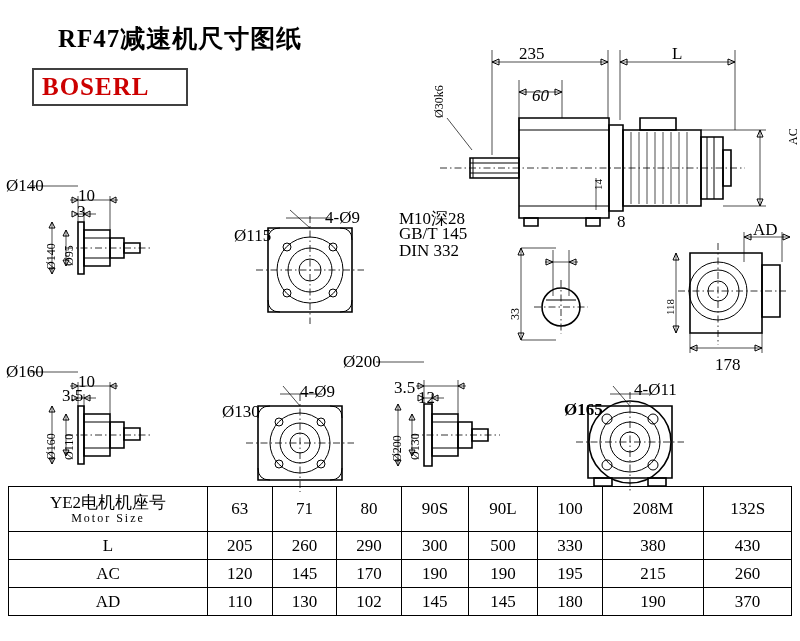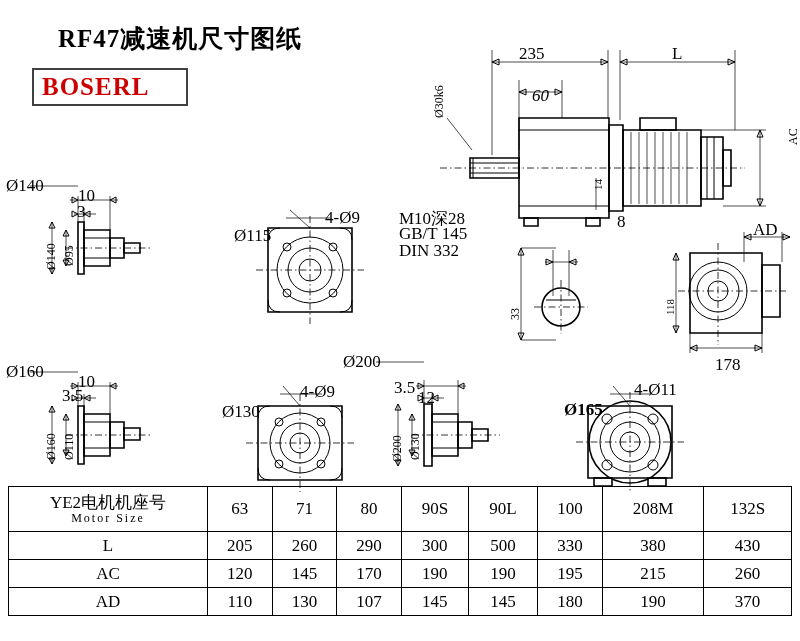--- a/index.html
+++ b/index.html
@@ -376,21 +376,21 @@
         <td>190</td>
         <td>190</td>
         <td>195</td>
         <td>215</td>
         <td>260</td>
       </tr>
       <tr>
         <td class="head">AD</td>
         <td>110</td>
         <td>130</td>
-        <td>107</td>
+        <td>102</td>
         <td>145</td>
         <td>145</td>
         <td>180</td>
         <td>190</td>
         <td>370</td>
       </tr>
     </tbody>
   </table>
 
 </div>

